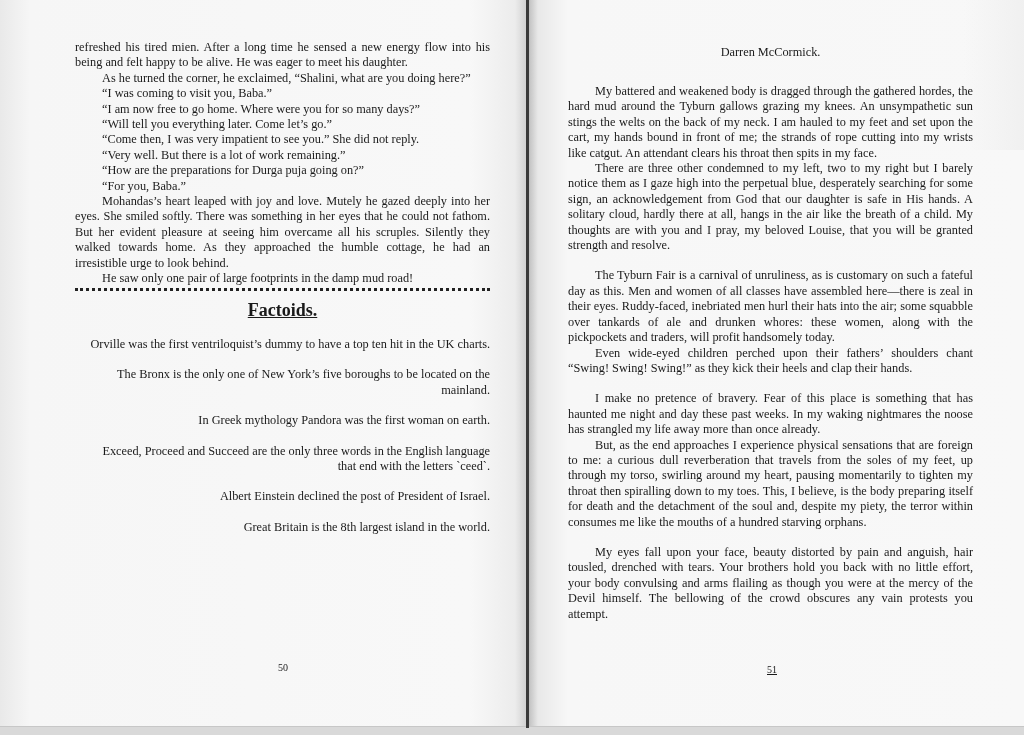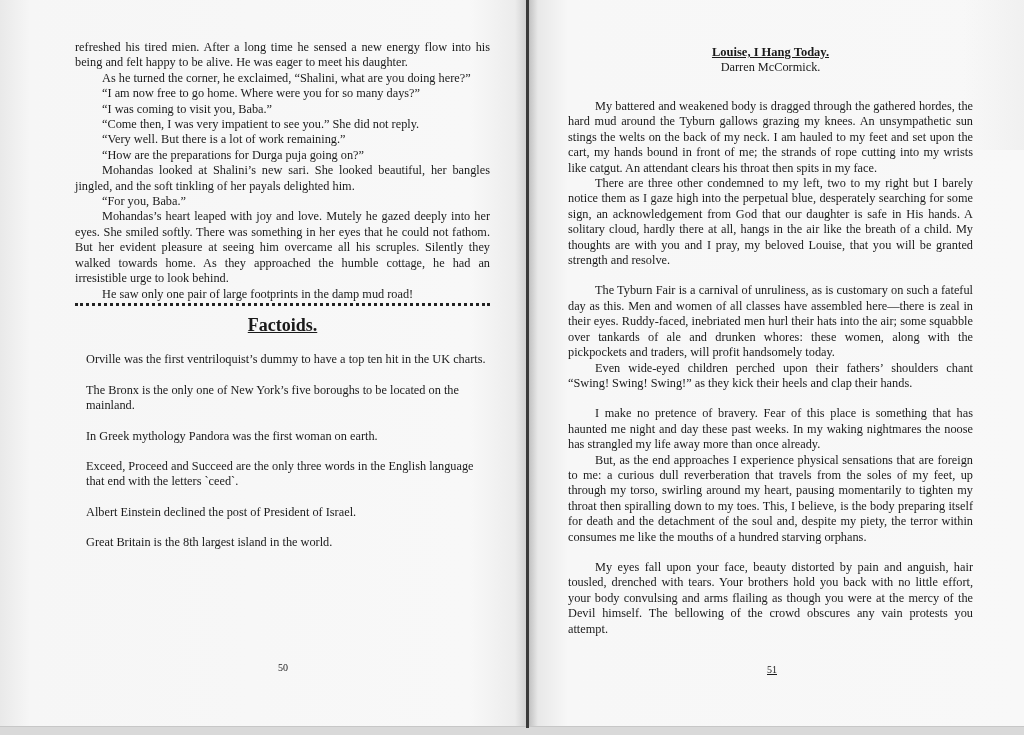--- a/index.html
+++ b/index.html
@@ -37,21 +37,21 @@
   .indent-big { text-indent: 27px; }
   .dialog { text-indent: 27px; }
   .dotted {
     border-bottom: 3px dotted #222;
     height: 0; margin: 1px 0 12px 0;
   }
   .heading {
     text-align: center; font-weight: bold; text-decoration: underline;
     font-size: 18px; margin-bottom: 19px;
   }
-  .fact { text-align: left; margin-bottom: 15px; margin-left: 11px; }
+  .fact { text-align: right; margin-bottom: 15px; margin-left: 11px; }
   .page-number { position: absolute; font-size: 10px; text-align: center; width: 40px; }
   .pn-left { left: 263px; top: 662px; }
   .pn-right { left: 752px; top: 664px; text-decoration: underline; }
   .story-title {
     text-align: center; font-weight: bold; text-decoration: underline;
     font-size: 12.5px; line-height: 15px;
   }
   .story-author { text-align: center; line-height: 15px; margin-bottom: 24px; }
   .gap { height: 15px; }
   .ghost {
@@ -65,45 +65,44 @@
 <div class="spread">
   <div class="page page-left"></div>
   <div class="page page-right"></div>
   <div class="gutter"></div>
   <div class="ghost"></div>
 
   <div class="content left-content">
     <div id="story-ending">
         <p class="">refreshed his tired mien. After a long time he sensed a new energy flow into his being and felt happy to be alive. He was eager to meet his daughter.</p>
         <p class="indent">As he turned the corner, he exclaimed, “Shalini, what are you doing here?”</p>
+        <p class="dialog">“I was coming to visit you, Baba.”</p>
         <p class="dialog">“I am now free to go home. Where were you for so many days?”</p>
-        <p class="dialog">“I was coming to visit you, Baba.”</p>
+        <p class="dialog">“Will tell you everything later. Come let’s go.”</p>
         <p class="dialog">“Come then, I was very impatient to see you.” She did not reply.</p>
         <p class="dialog">“Very well. But there is a lot of work remaining.”</p>
         <p class="dialog">“How are the preparations for Durga puja going on?”</p>
-        <p class="indent">Mohandas looked at Shalini’s new sari. She looked beautiful, her bangles jingled, and the soft tinkling of her payals delighted him.</p>
         <p class="dialog">“For you, Baba.”</p>
         <p class="indent">Mohandas’s heart leaped with joy and love. Mutely he gazed deeply into her eyes. She smiled softly. There was something in her eyes that he could not fathom. But her evident pleasure at seeing him overcame all his scruples. Silently they walked towards home. As they approached the humble cottage, he had an irresistible urge to look behind.</p>
         <p class="indent">He saw only one pair of large footprints in the damp mud road!</p>
       </div>
     <div class="dotted"></div>
     <div class="heading">Factoids.</div>
     <div id="factoids">
         <p class="fact">Orville was the first ventriloquist’s dummy to have a top ten hit in the UK charts.</p>
         <p class="fact"> The Bronx is the only one of New York’s five boroughs to be located on the mainland.</p>
         <p class="fact">In Greek mythology Pandora was the first woman on earth.</p>
         <p class="fact">Exceed, Proceed and Succeed are the only three words in the English language that end with the letters `ceed`.</p>
         <p class="fact">Albert Einstein declined the post of President of Israel.</p>
         <p class="fact">Great Britain is the 8th largest island in the world.</p>
       </div>
   </div>
   <div class="page-number pn-left">50</div>
 
   <div class="content right-content">
-    <div class="story-title">Louise, I Hang Today.</div>
     <div class="story-author">Darren McCormick.</div>
     <div id="story-body">
         <p class="indent-big">My battered and weakened body is dragged through the gathered hordes, the hard mud around the Tyburn gallows grazing my knees. An unsympathetic sun stings the welts on the back of my neck. I am hauled to my feet and set upon the cart, my hands bound in front of me; the strands of rope cutting into my wrists like catgut. An attendant clears his throat then spits in my face.</p>
         <p class="indent-big">There are three other condemned to my left, two to my right but I barely notice them as I gaze high into the perpetual blue, desperately searching for some sign, an acknowledgement from God that our daughter is safe in His hands. A solitary cloud, hardly there at all, hangs in the air like the breath of a child. My thoughts are with you and I pray, my beloved Louise, that you will be granted strength and resolve.</p>
         <div class="gap"></div>
         <p class="indent-big">The Tyburn Fair is a carnival of unruliness, as is customary on such a fateful day as this. Men and women of all classes have assembled here—there is zeal in their eyes. Ruddy-faced, inebriated men hurl their hats into the air; some squabble over tankards of ale and drunken whores: these women, along with the pickpockets and traders, will profit handsomely today.</p>
         <p class="indent-big">Even wide-eyed children perched upon their fathers’ shoulders chant “Swing! Swing! Swing!” as they kick their heels and clap their hands.</p>
         <div class="gap"></div>
         <p class="indent-big">I make no pretence of bravery. Fear of this place is something that has haunted me night and day these past weeks. In my waking nightmares the noose has strangled my life away more than once already.</p>
         <p class="indent-big">But, as the end approaches I experience physical sensations that are foreign to me: a curious dull reverberation that travels from the soles of my feet, up through my torso, swirling around my heart, pausing momentarily to tighten my throat then spiralling down to my toes. This, I believe, is the body preparing itself for death and the detachment of the soul and, despite my piety, the terror within consumes me like the mouths of a hundred starving orphans.</p>

